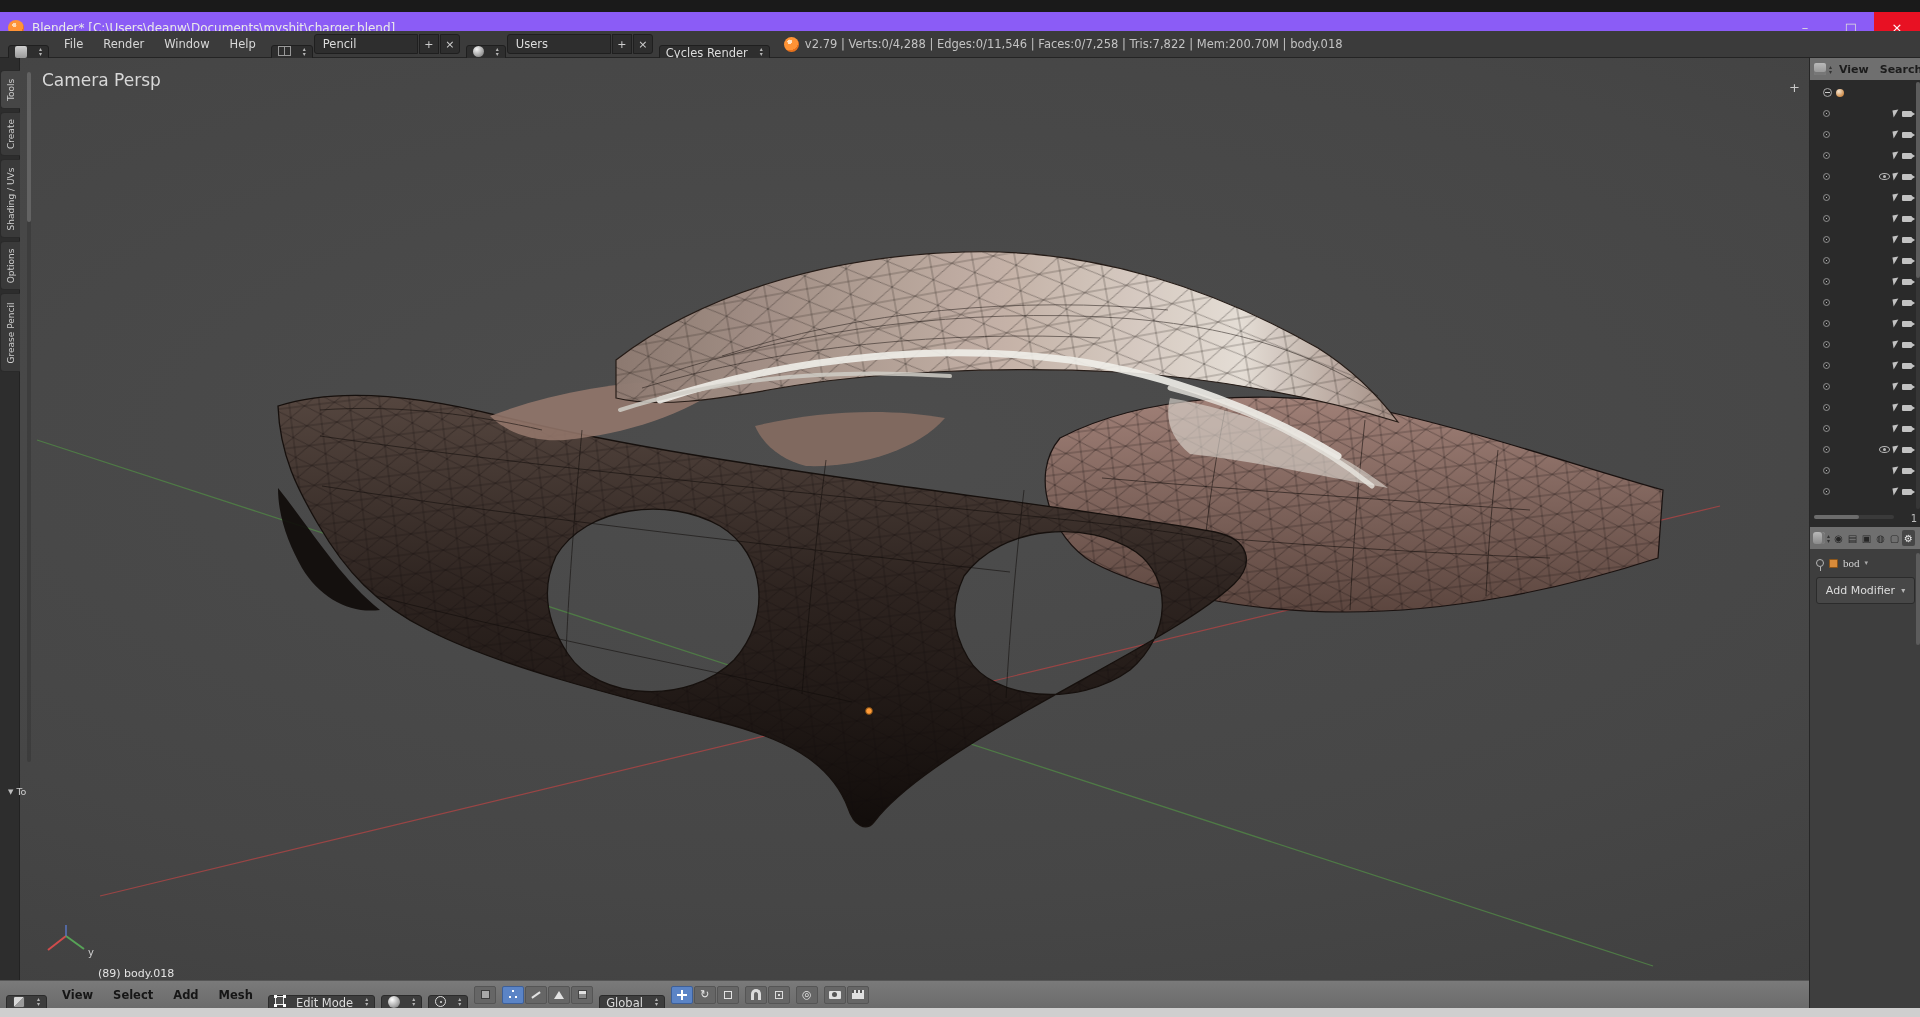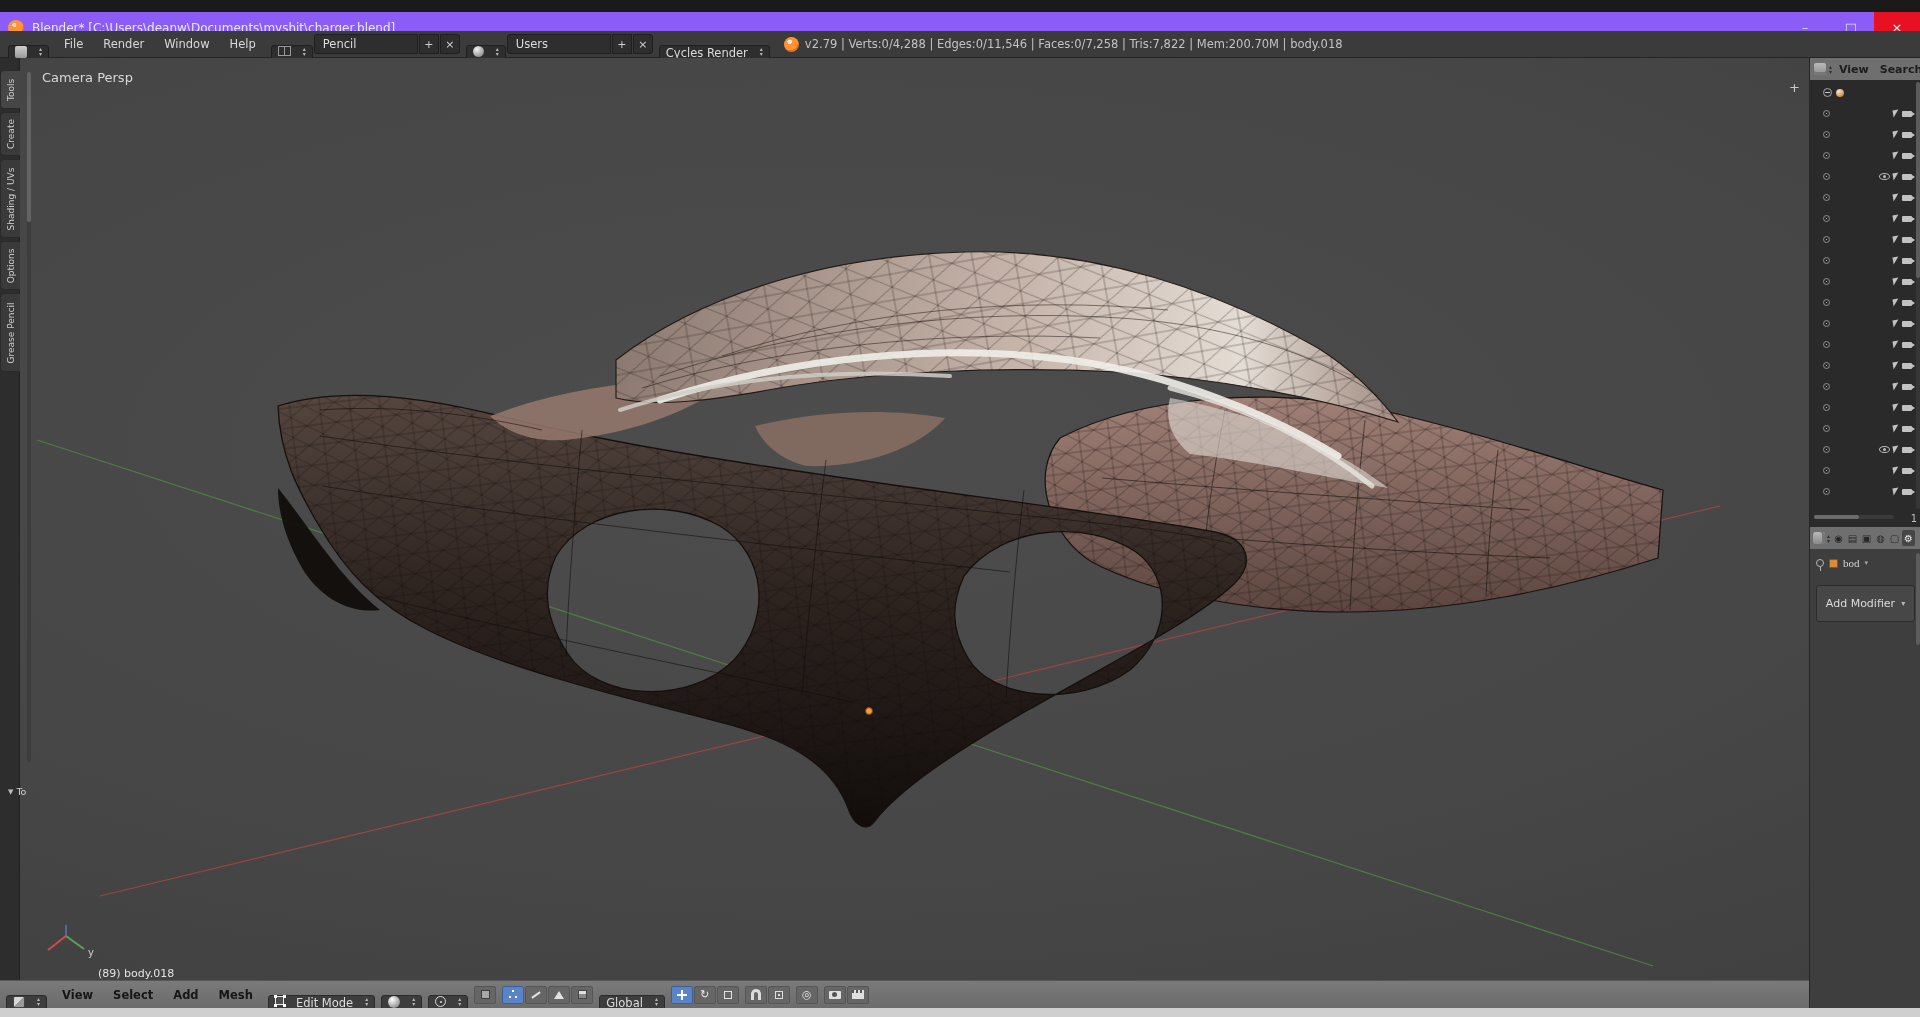--- a/index.html
+++ b/index.html
@@ -44,21 +44,21 @@
   .shelf-tab{width:20px;background:#3a3a3a;border:1px solid #2a2a2a;border-right:none;
     border-radius:4px 0 0 4px;position:relative;}
   .shelf-tab.active{background:#464646;}
   .shelf-tab-label{position:absolute;left:50%;top:50%;transform:translate(-50%,-50%) rotate(-90deg);
     white-space:nowrap;font-size:9px;color:#cdcdcd;}
 
   
   .viewport{position:absolute;left:20px;top:58px;width:1789px;height:922px;overflow:hidden;
     background:radial-gradient(115% 90% at 45% 42%,#4d4d4d 0%,#464646 55%,#3c3c3c 100%);}
   .car-svg{position:absolute;left:0;top:0;width:1789px;height:922px;}
-  .vp-view-label{position:absolute;left:22px;top:12px;color:#d8d8d8;font-size:13px;}
+  .vp-view-label{position:absolute;left:22px;top:12px;color:#d8d8d8;font-size:17px;}
   .vp-plus{position:absolute;right:9px;top:22px;color:#c9c9c9;font-size:13px;}
   .vp-lscroll{position:absolute;left:7px;top:14px;width:4px;height:690px;background:rgba(0,0,0,.14);border-radius:2px;}
   .vp-lscroll .thumb{width:100%;height:150px;background:rgba(255,255,255,.20);border-radius:2px;}
   .gizmo{position:absolute;left:18px;bottom:18px;width:58px;height:42px;}
   .gz-y{position:absolute;right:2px;bottom:4px;color:#cfcfcf;font-size:10px;}
   .vp-status{position:absolute;left:78px;bottom:0;color:#e2e2e2;font-size:11px;}
   .collapsed-op{position:absolute;left:8px;top:786px;color:#cfcfcf;font-size:9.5px;
     display:flex;gap:3px;align-items:center;z-index:6;}
   .collapsed-op i{font-style:normal;font-size:7px;color:#bdbdbd;}
 
@@ -100,21 +100,21 @@
     background:linear-gradient(#b9b9b9,#8a8a8a);box-shadow:inset -3px 0 0 #777;}
   .ptabs{display:flex;gap:1px;align-items:center;overflow:hidden;}
   .ptab{width:13px;height:16px;display:flex;align-items:center;justify-content:center;
     font-size:10px;color:#262626;border-radius:2px;flex:none;}
   .ptab.active{background:#464646;color:#eaeaea;}
   .crumb{display:flex;align-items:center;gap:5px;padding:8px 6px 0 6px;color:#d5d5d5;font-family:Liberation Serif, serif;}
   .ic-pin{width:8px;height:8px;border:1px solid #b5b5b5;border-radius:50%;position:relative;flex:none;}
   .ic-pin::after{content:'';position:absolute;left:3px;top:7px;width:1px;height:4px;background:#b5b5b5;}
   .ic-cube{width:9px;height:9px;background:#d98b3a;border:1px solid #8a5419;border-radius:1px;flex:none;}
   .crumb-dd{font-style:normal;font-size:7px;color:#aaa;}
-  .add-mod{margin:16px 6px 0 6px;height:37px;background:#474747;border:1px solid #2b2b2b;border-radius:3px;
+  .add-mod{margin:8px 6px 0 6px;height:27px;background:#474747;border:1px solid #2b2b2b;border-radius:3px;
     display:flex;align-items:center;justify-content:center;gap:6px;color:#dcdcdc;cursor:default;}
   .add-mod .dd{font-style:normal;font-size:8px;color:#b5b5b5;}
   .props-vscroll{position:absolute;right:1px;top:26px;width:4px;height:92px;background:#5c5c5c;border-radius:2px;}
 
   
   .header3d{position:absolute;left:0;top:980px;width:1809px;height:28px;
     background:linear-gradient(#7a7a7a,#6b6b6b);border-top:1px solid #565656;
     display:flex;align-items:center;gap:6px;padding:0 6px;color:#161616;font-size:11.5px;white-space:nowrap;}
   .header3d .widget{background:#3d3d3d;border-color:#2b2b2b;}
   .selgrp{display:flex;gap:1px;}

